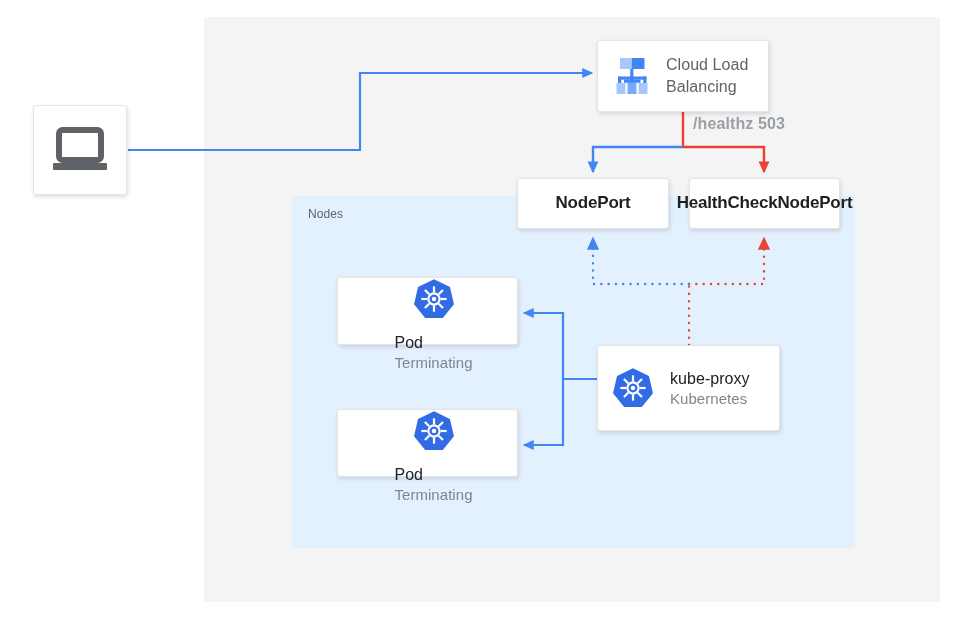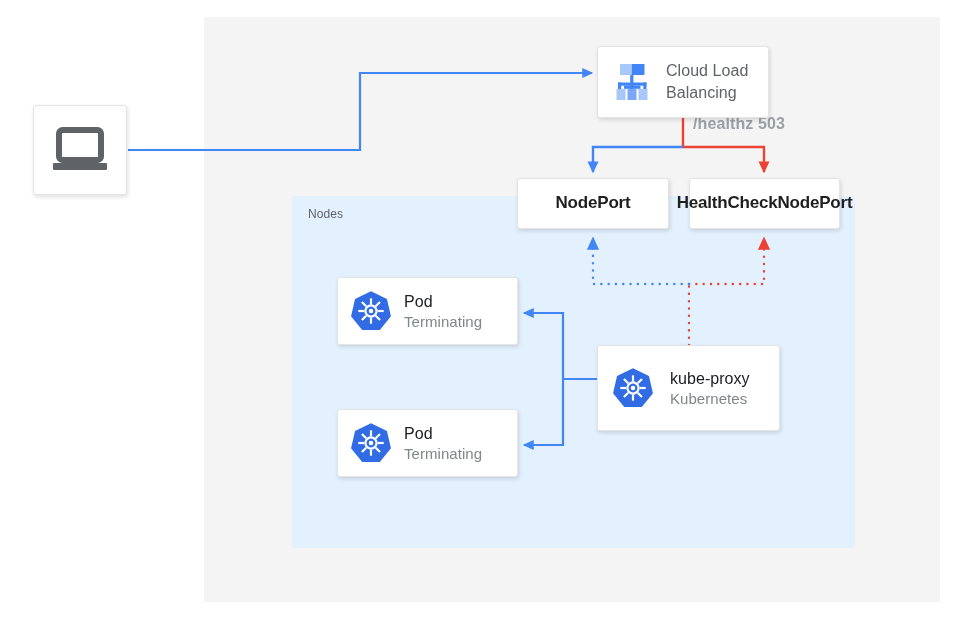--- a/index.html
+++ b/index.html
@@ -65,21 +65,21 @@
     left: 33px;
     top: 105px;
     width: 94px;
     height: 90px;
     justify-content: center;
   }
 
   
   .card-clb {
     left: 597px;
-    top: 46px;
+    top: 40px;
     width: 172px;
     height: 72px;
     padding-left: 9px;
     gap: 9px;
   }
   .clb-text {
     font-size: 16px;
     color: #5f6368;
     line-height: 1.38;
     letter-spacing: 0.05px;
@@ -110,20 +110,21 @@
     letter-spacing: -0.2px;
   }
 
   
   .card-pod {
     left: 337px;
     width: 181px;
     height: 68px;
     padding-left: 12px;
     gap: 12px;
+    flex-direction: column;
   }
   .card-pod-1 { top: 277px; }
   .card-pod-2 { top: 409px; }
 
   
   .card-kubeproxy {
     left: 597px;
     top: 345px;
     width: 183px;
     height: 86px;

